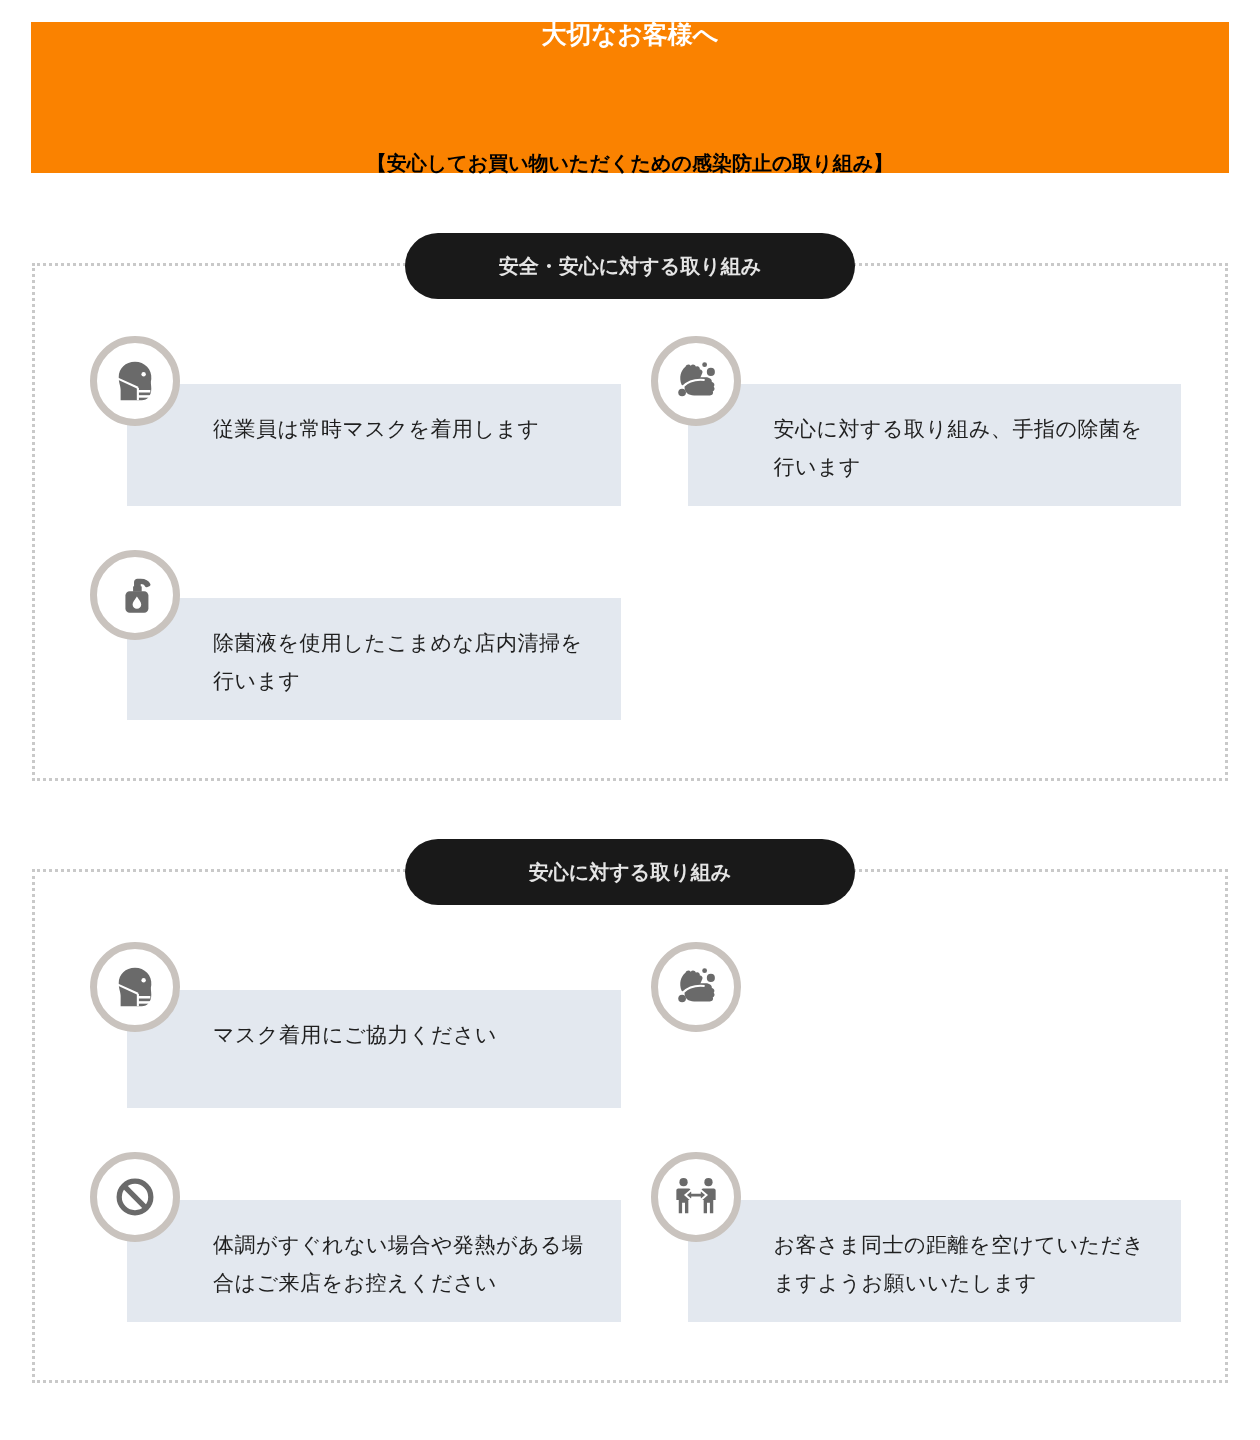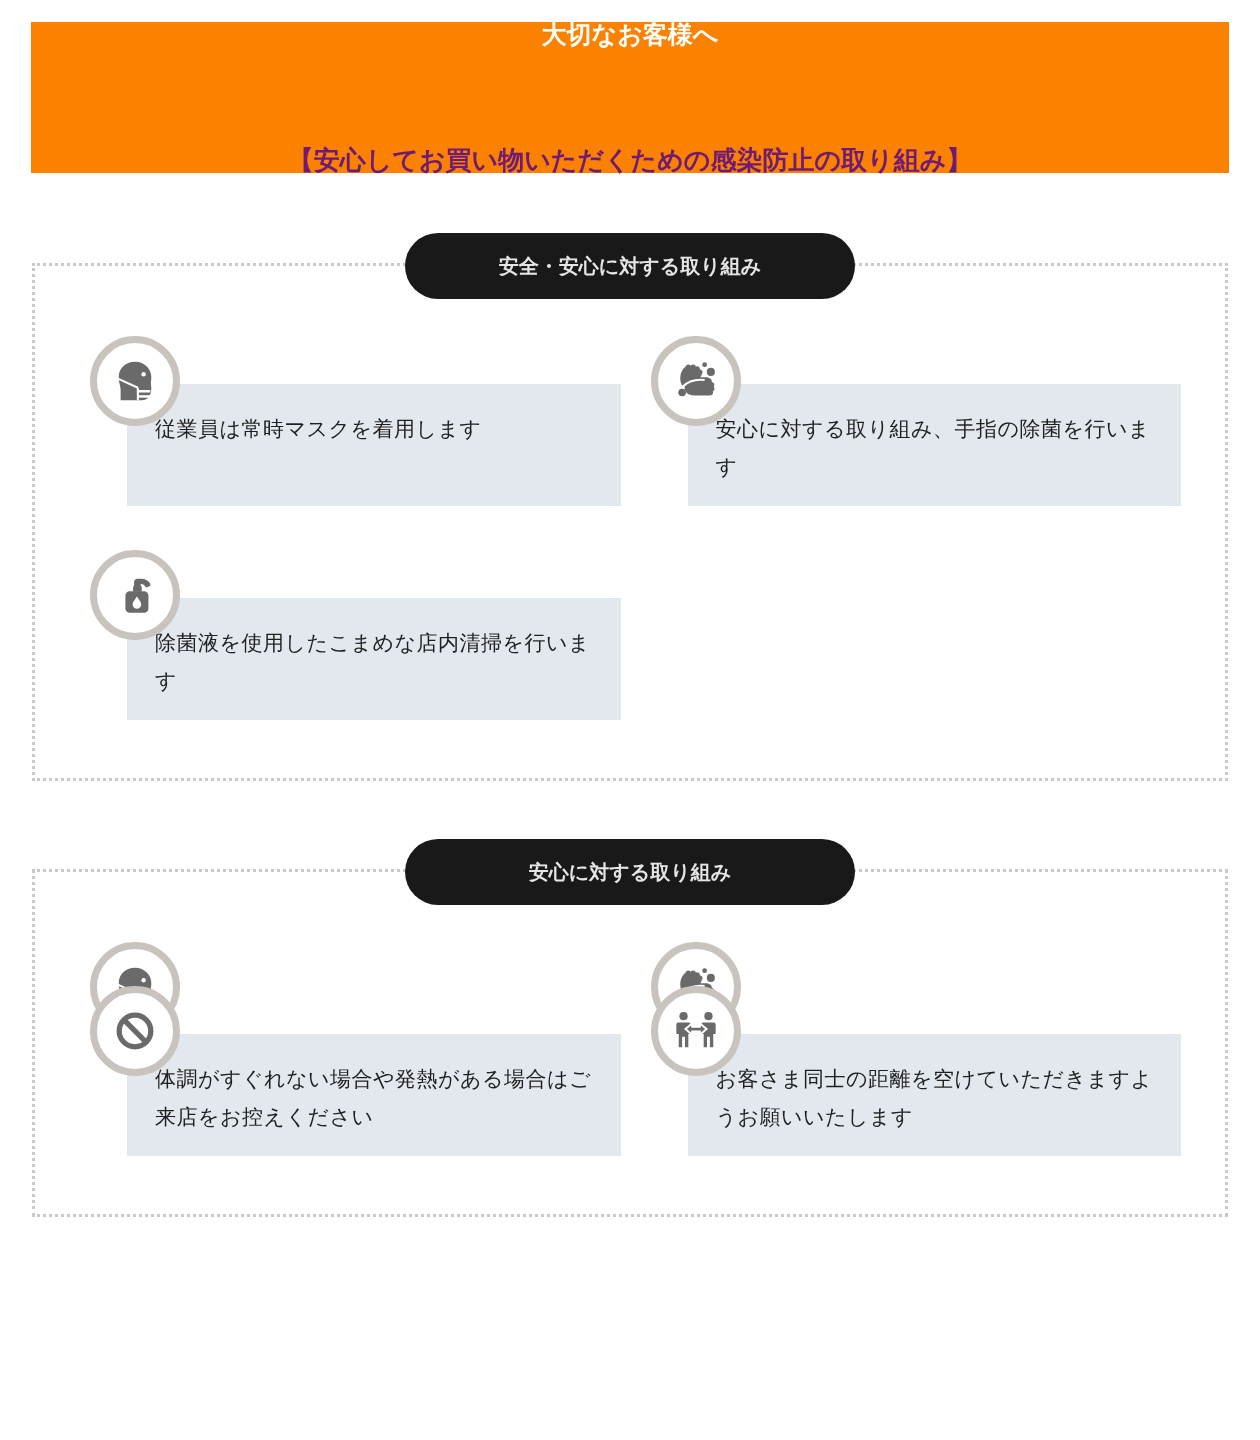--- a/index.html
+++ b/index.html
@@ -12,21 +12,21 @@
   }
   .banner {
     margin: 22px 31px 0 31px;
     height: 151px;
     background: #fa8200;
     display: flex; flex-direction: column;
     align-items: center; justify-content: space-between;
     gap: 26px;
   }
   .banner-title   { color: #fff; font-weight: bold; font-size: 25px; line-height: 1; }
-  .banner-subtitle{ color: #701a75; font-weight: bold; font-size: 26px; line-height: 1; }
+  .banner-subtitle{ color: #000000; font-weight: bold; font-size: 20px; line-height: 1; }
 
   .section {
     position: relative;
     margin: 0 32px;
     border: 3px dotted #c9c9c9;
     padding: 70px 44px 58px 55px;
   }
   .section-1 { margin-top: 90px; }
   .section-2 { margin-top: 88px; }
 
@@ -58,21 +58,21 @@
     border-radius: 50%;
     display: flex; align-items: center; justify-content: center;
     z-index: 2;
   }
   .item-box {
     margin-left: 37px;
     margin-top: 48px;
     flex: 1;
     min-height: 118px;
     background: #e3e8ef;
-    padding: 26px 26px 20px 28px;
+    padding: 26px 26px 20px 86px;
   }
   .item-text {
     margin: 0;
     font-size: 21px;
     line-height: 38px;
     letter-spacing: 0.5px;
   }
   .icon-svg { display: block; }
 </style>
 </head>
@@ -149,20 +149,23 @@
       <div class="icon-circle">
         <svg class="icon-svg" viewBox="0 0 48 48" width="46" height="46">
           <path fill="#6a6a6a" d="M24 4 C14 4 7 11 7 20 C7 26 9 29 9 33 L9 44 L31 44 C37 44 41 39 41 32 C41 28 40 26 41 22 C42 12 34 4 24 4 Z"></path>
           <circle cx="33" cy="17" r="2.3" fill="#fff"></circle>
           <line x1="5" y1="21" x2="27" y2="31" stroke="#fff" stroke-width="2.2"></line>
           <line x1="27" y1="31" x2="27" y2="44" stroke="#fff" stroke-width="2.2"></line>
           <rect x="27" y="33.4" width="13" height="2.6" fill="#fff"></rect>
           <rect x="27" y="38.8" width="13" height="2.6" fill="#fff"></rect>
         </svg>
       </div>
+      <div class="item-box">
+        <p class="item-text">マスク着用にご協力ください</p>
+      </div>
     </div>
 
     <div class="item">
       <div class="icon-circle">
         <svg class="icon-svg" viewBox="0 0 48 48" width="46" height="46" fill="#6a6a6a">
           <path d="M9 28 C6 20 8 13 13 9 C14 6.5 17 6 18.5 8 C20 6 23 6.5 24 9 C26 8 28.5 9.5 28 12 C30 12 31.5 14 30.5 16 L27 24 C22 30 14 32 9 28 Z"></path>
           <path d="M12 30 C12 24 16 20 22 20 L34 20 C38.5 20 41 22.5 40.5 25 C43 25.5 44 28 42.5 30 C44 31.5 43.5 34 41.5 35 C42.5 37 41 39 38.5 39 L22 39 C16 39 12 36 12 30 Z"></path>
           <path d="M10 30 C16 24 24 22 33 23" stroke="#fff" stroke-width="2.2" fill="none"></path>
           <circle cx="33" cy="7" r="2.5"></circle>
           <circle cx="39.5" cy="14.5" r="4.2"></circle>

